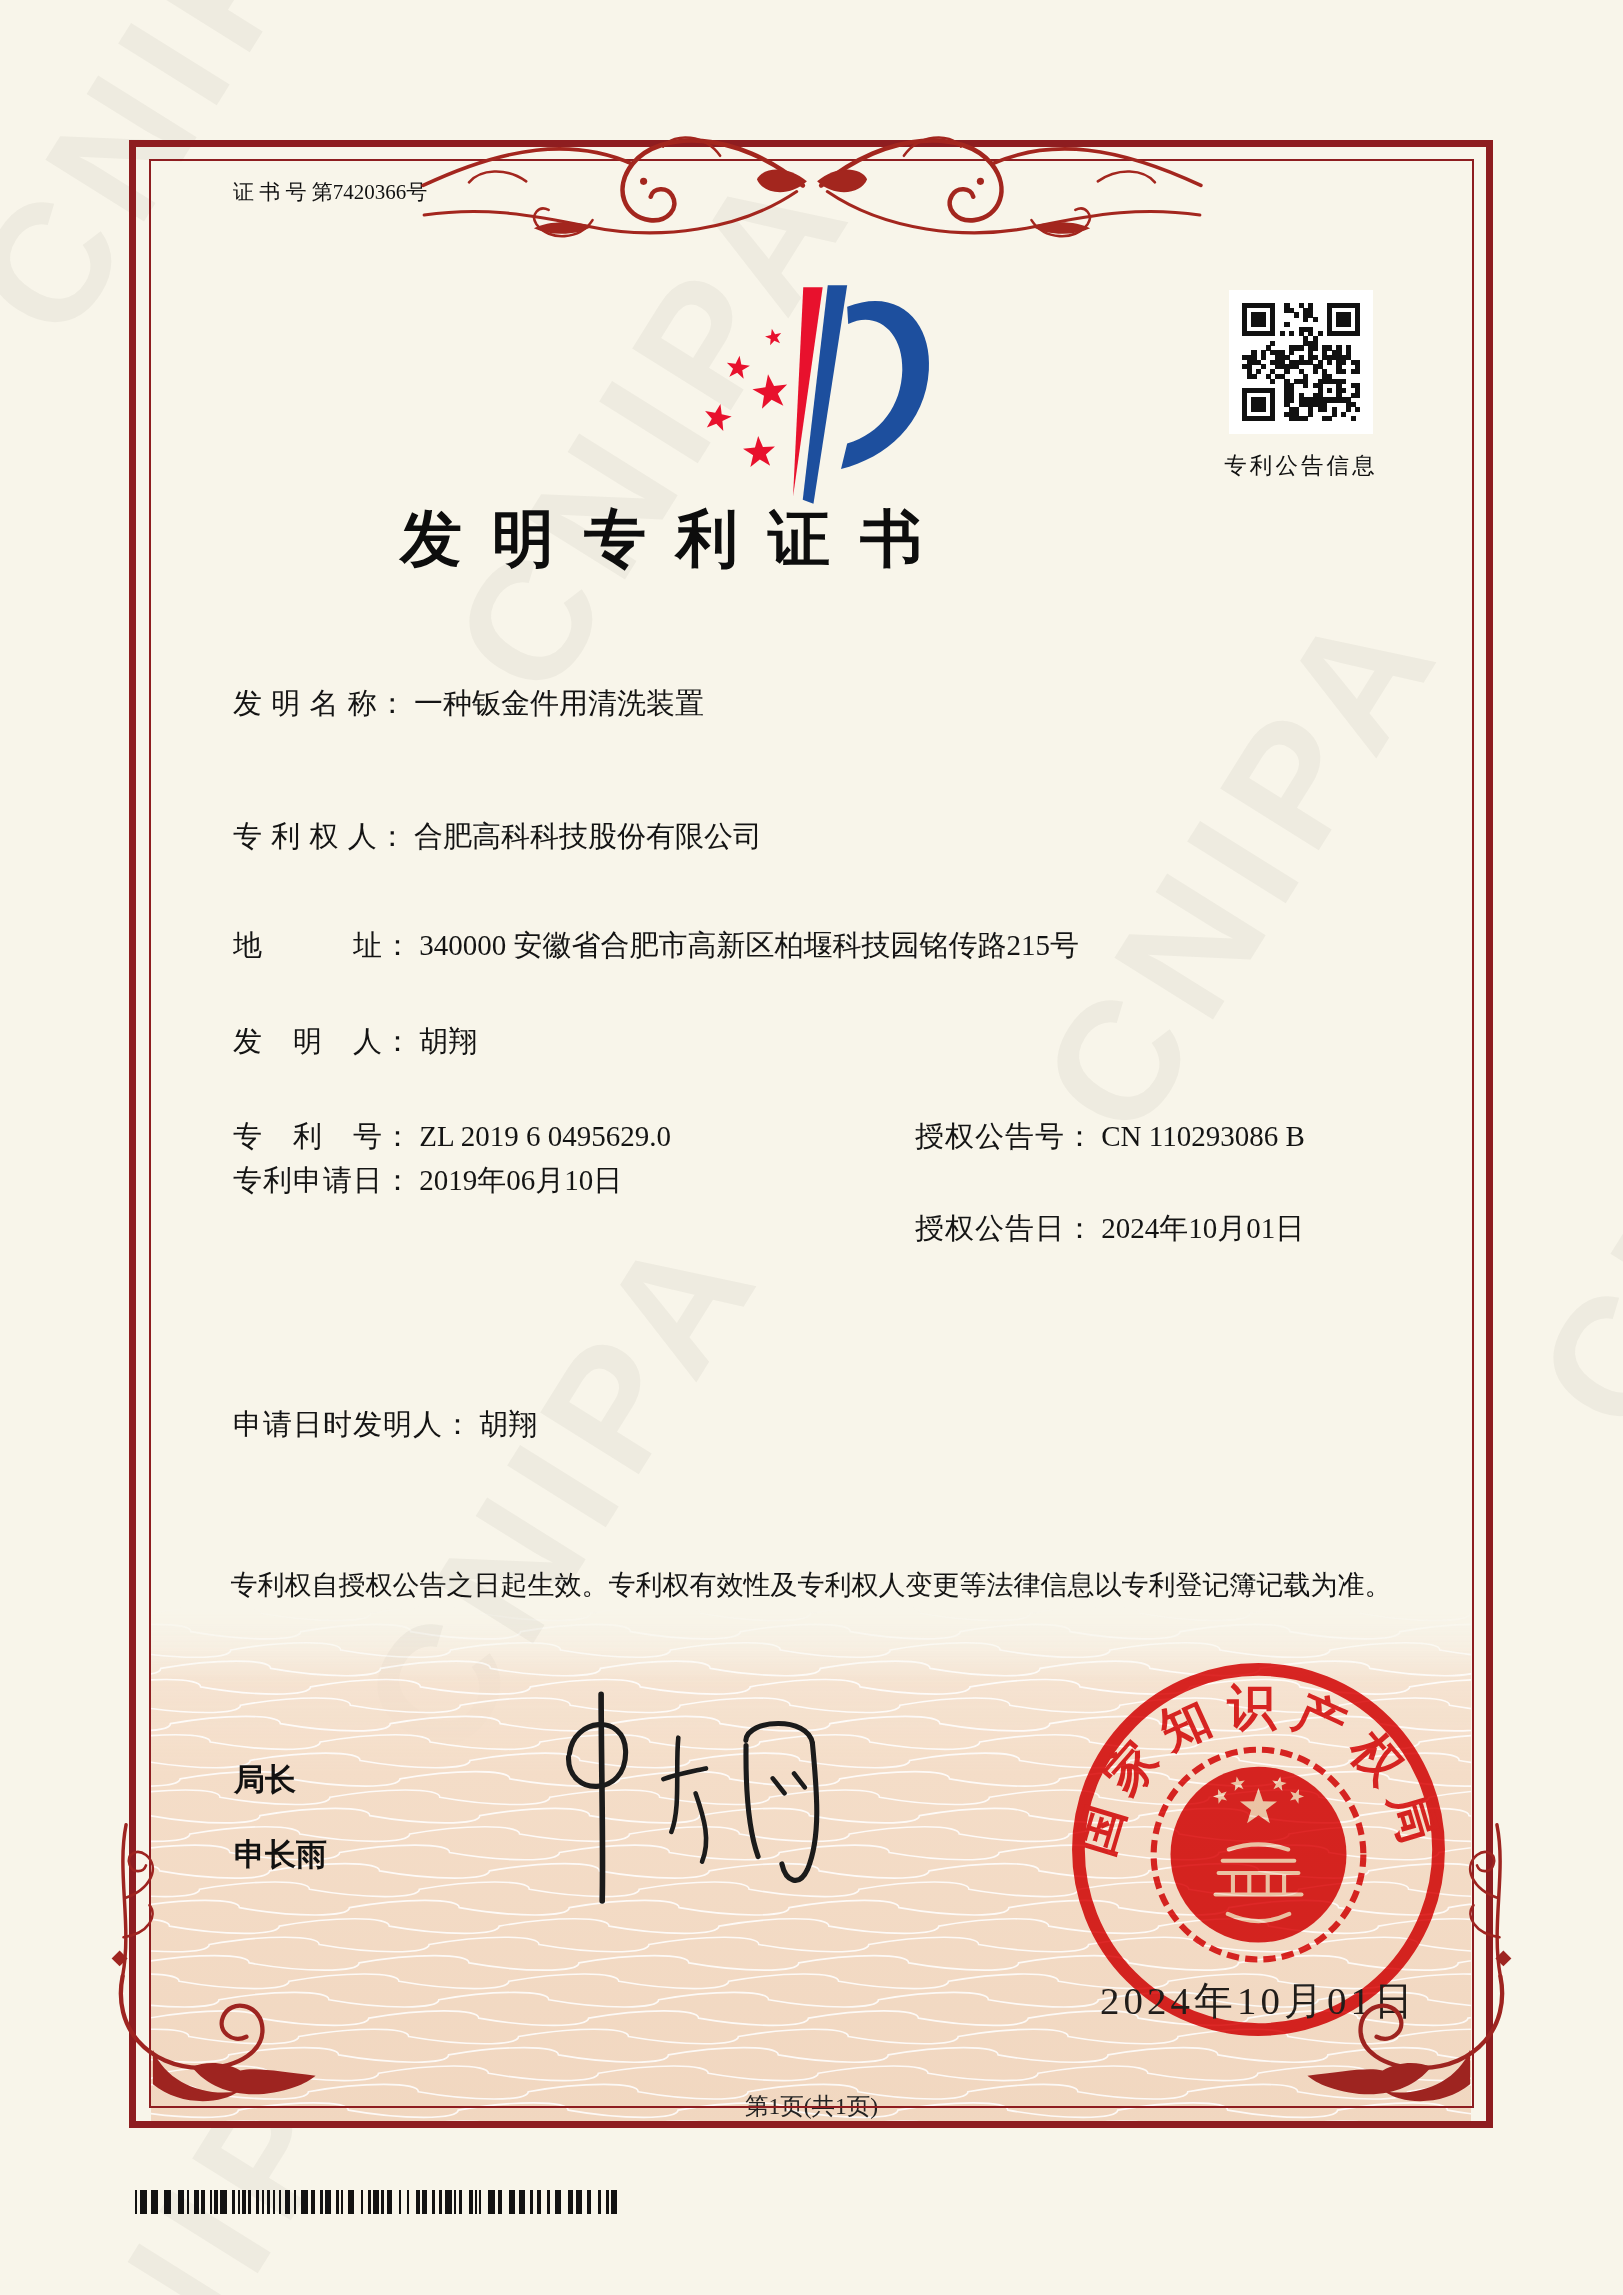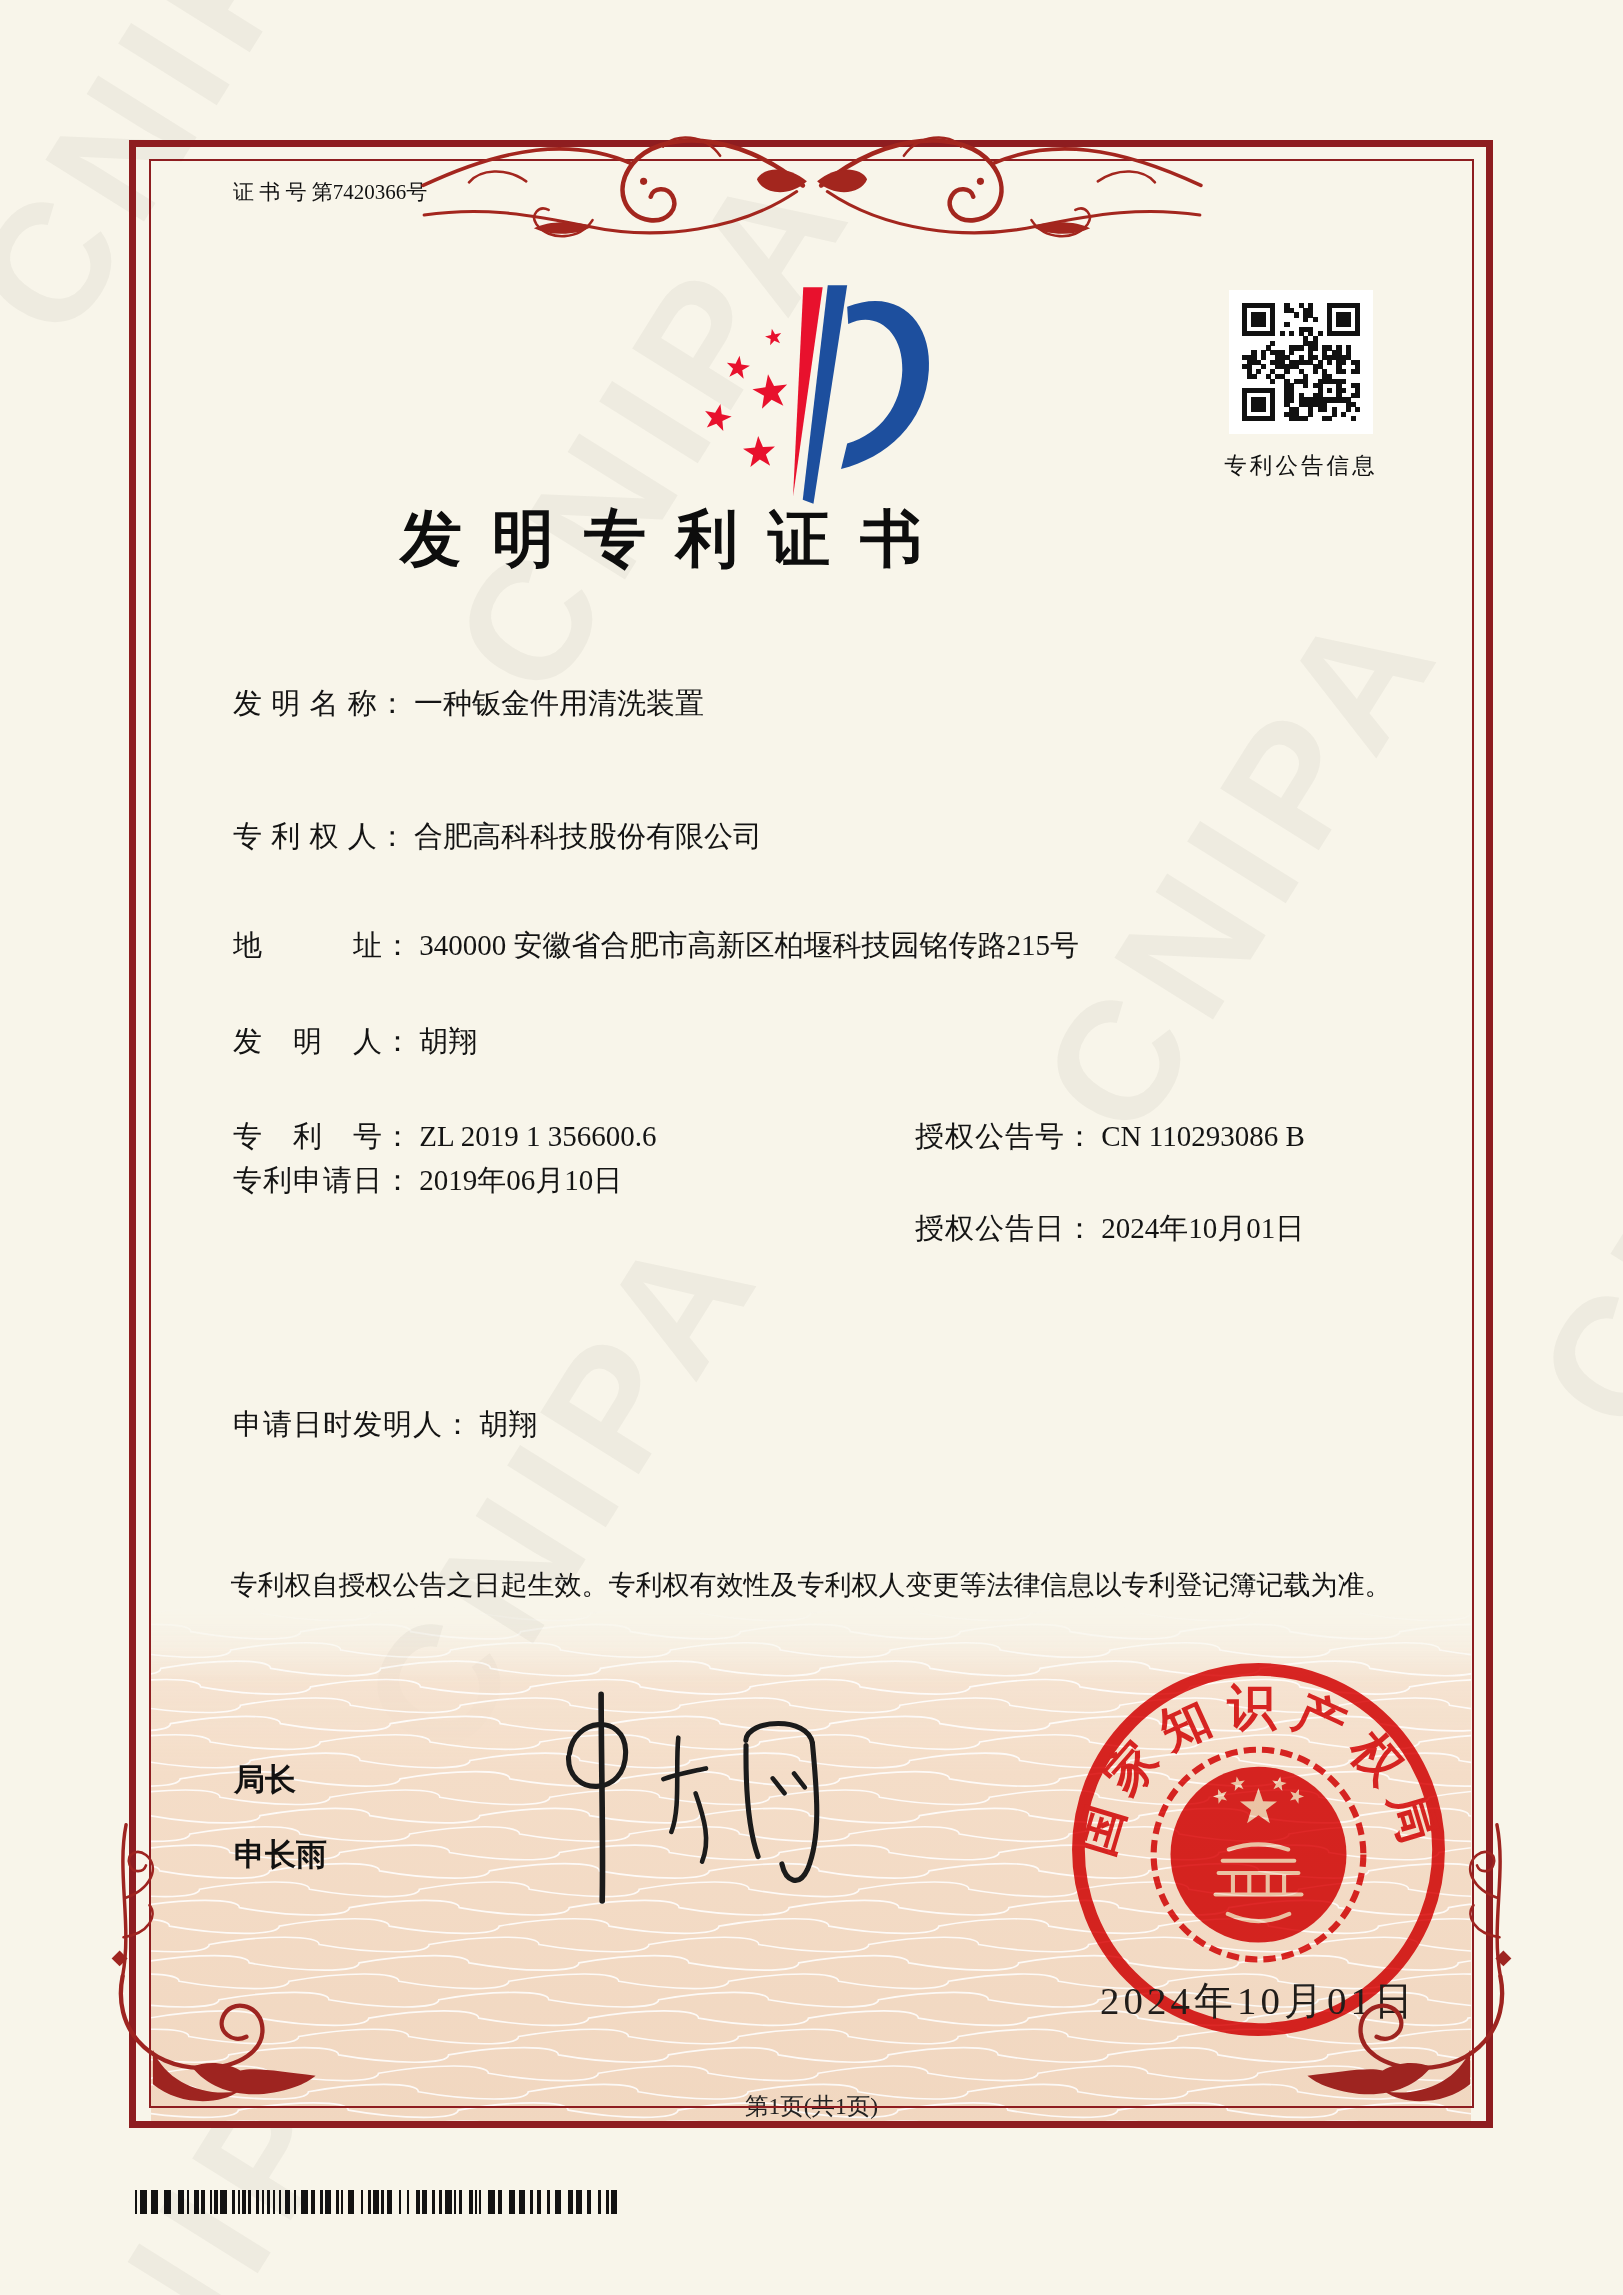--- a/index.html
+++ b/index.html
@@ -492,21 +492,21 @@
     <span class="flabel">专 利 权 人</span><span>：</span><span class="fvalue">合肥高科科技股份有限公司</span>
   </div>
   <div class="row" style="top:926px;">
     <span class="flabel">地　　　址</span><span>：</span><span class="fvalue">340000 安徽省合肥市高新区柏堰科技园铭传路215号</span>
   </div>
   <div class="row" style="top:1022px;">
     <span class="flabel">发　明　人</span><span>：</span><span class="fvalue">胡翔</span>
   </div>
 
   <div class="row" style="top:1117px;">
-    <span class="flabel">专　利　号</span><span>：</span><span class="fvalue">ZL 2019 1 356600.6</span>
+    <span class="flabel">专　利　号</span><span>：</span><span class="fvalue">ZL 2019 6 0495629.0</span>
   </div>
   <div class="row col2" style="top:1117px;">
     <span class="flabel">授权公告号</span><span>：</span><span class="fvalue">CN 110293086 B</span>
   </div>
 
   <div class="row" style="top:1161px;">
     <span class="flabel">专利申请日</span><span>：</span><span class="fvalue">2019年06月10日</span>
   </div>
   <div class="row col2" style="top:1209px;">
     <span class="flabel">授权公告日</span><span>：</span><span class="fvalue">2024年10月01日</span>

